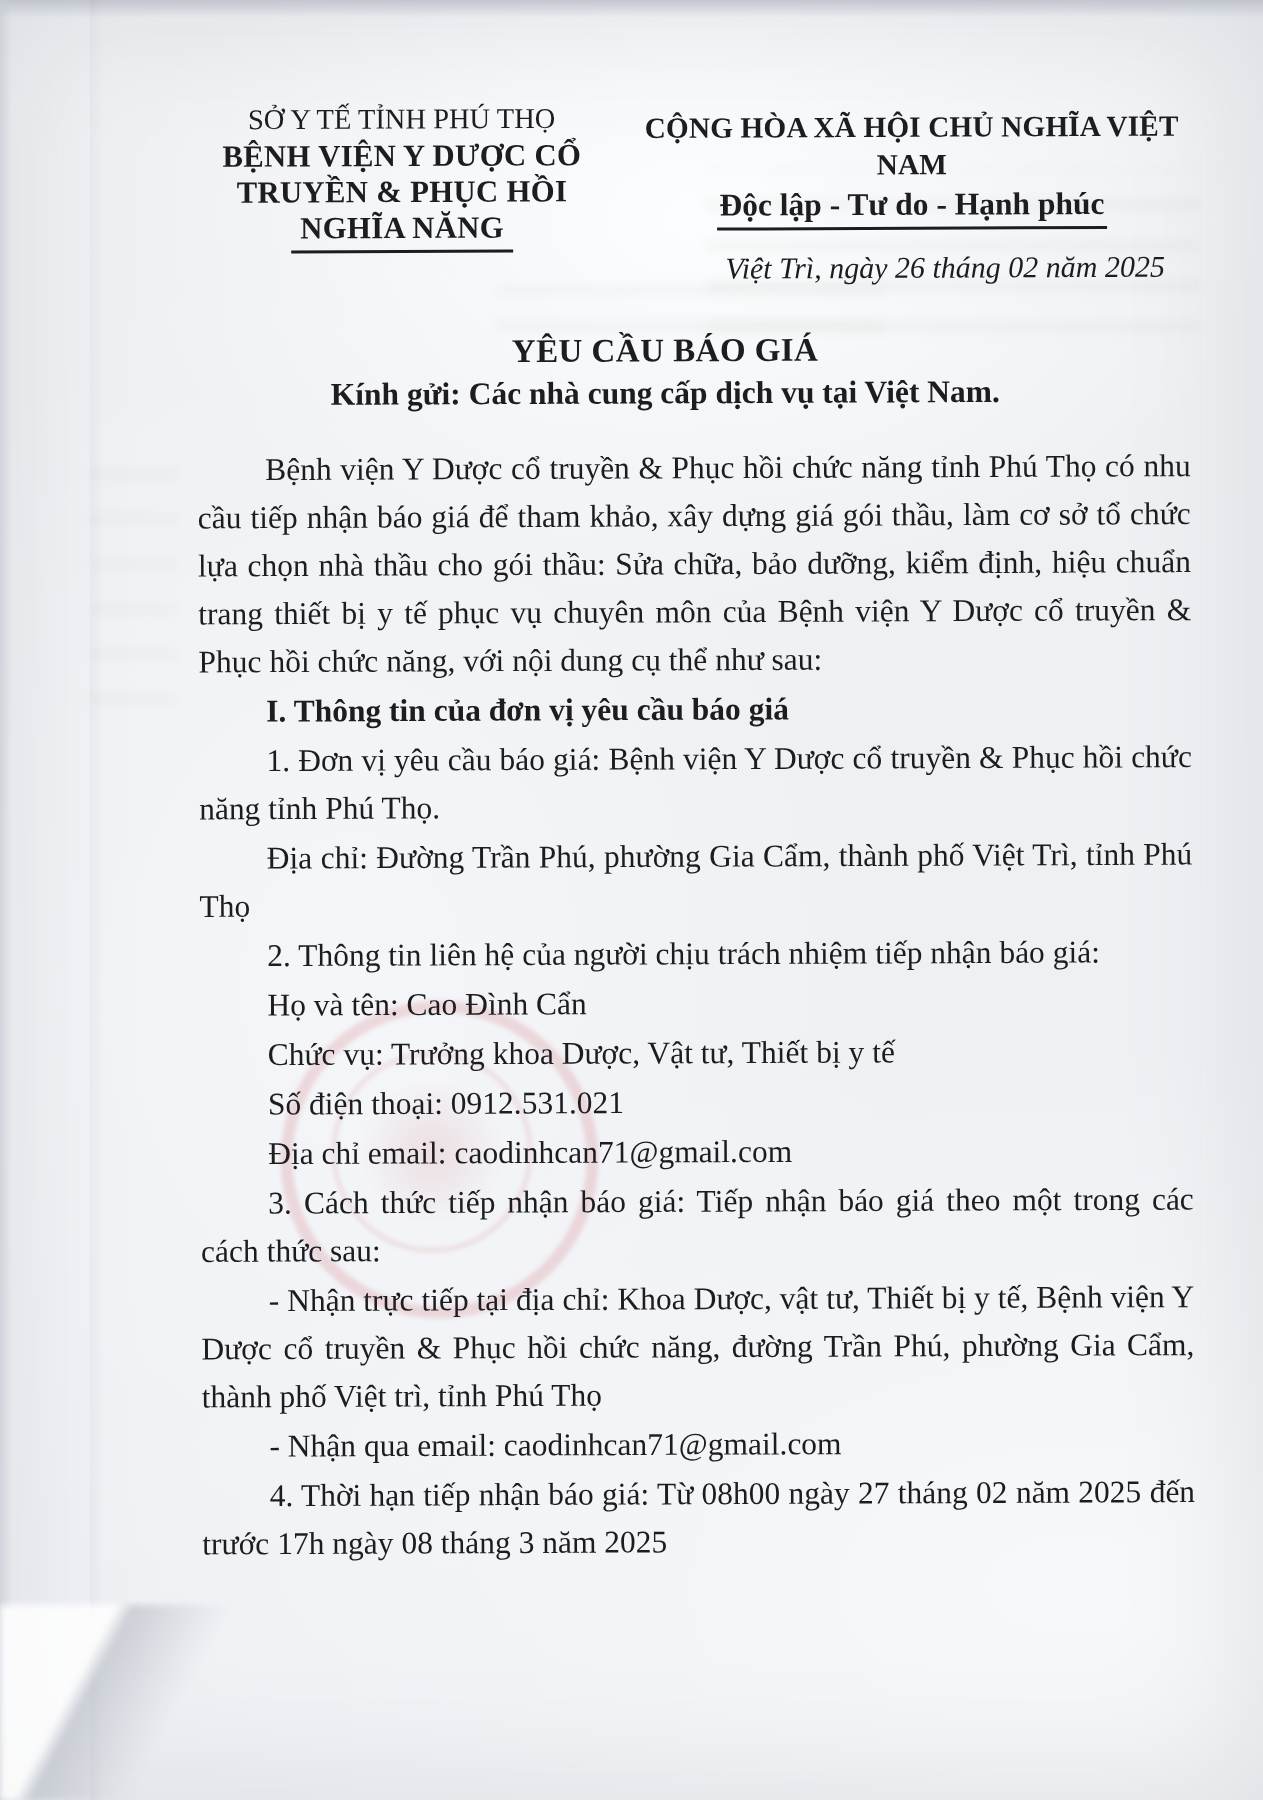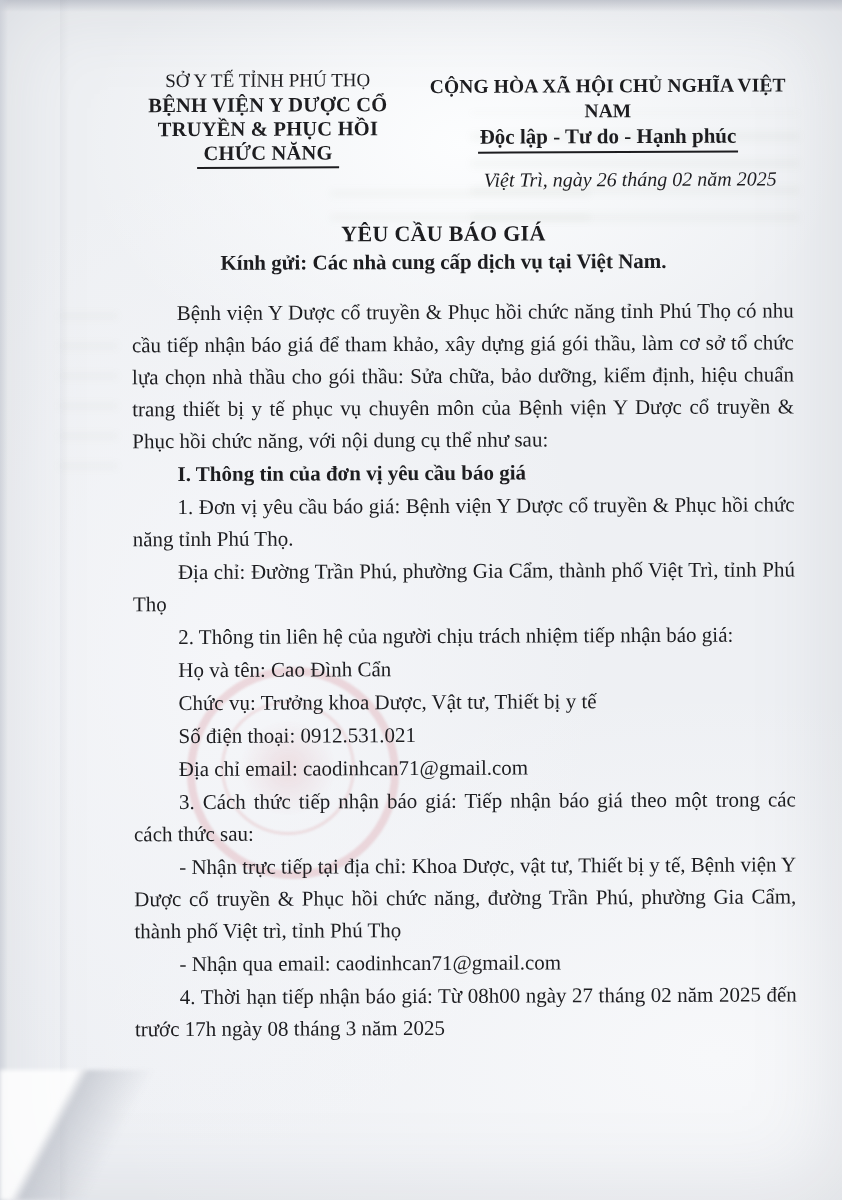--- a/index.html
+++ b/index.html
@@ -79,21 +79,21 @@
     <div class="inner"></div>
   </div>
 
   <div class="content">
 
     <div class="hdr-left">
       <div>SỞ Y TẾ TỈNH PHÚ THỌ</div>
       <div class="org">BỆNH VIỆN Y DƯỢC CỔ</div>
       <div class="org">TRUYỀN &amp; PHỤC HỒI</div>
       <div class="org">
-        <span class="u-line">CHỨC NĂNG</span>
+        <span class="u-line">NGHĨA NĂNG</span>
       </div>
     </div>
 
     <div class="hdr-right">
       <div class="nat">CỘNG HÒA XÃ HỘI CHỦ NGHĨA VIỆT NAM</div>
       <div class="motto">
         <span class="u-line">Độc lập - Tư do - Hạnh phúc</span>
       </div>
       <div class="pdate">Việt Trì, ngày 26 tháng 02 năm 2025</div>
     </div>

